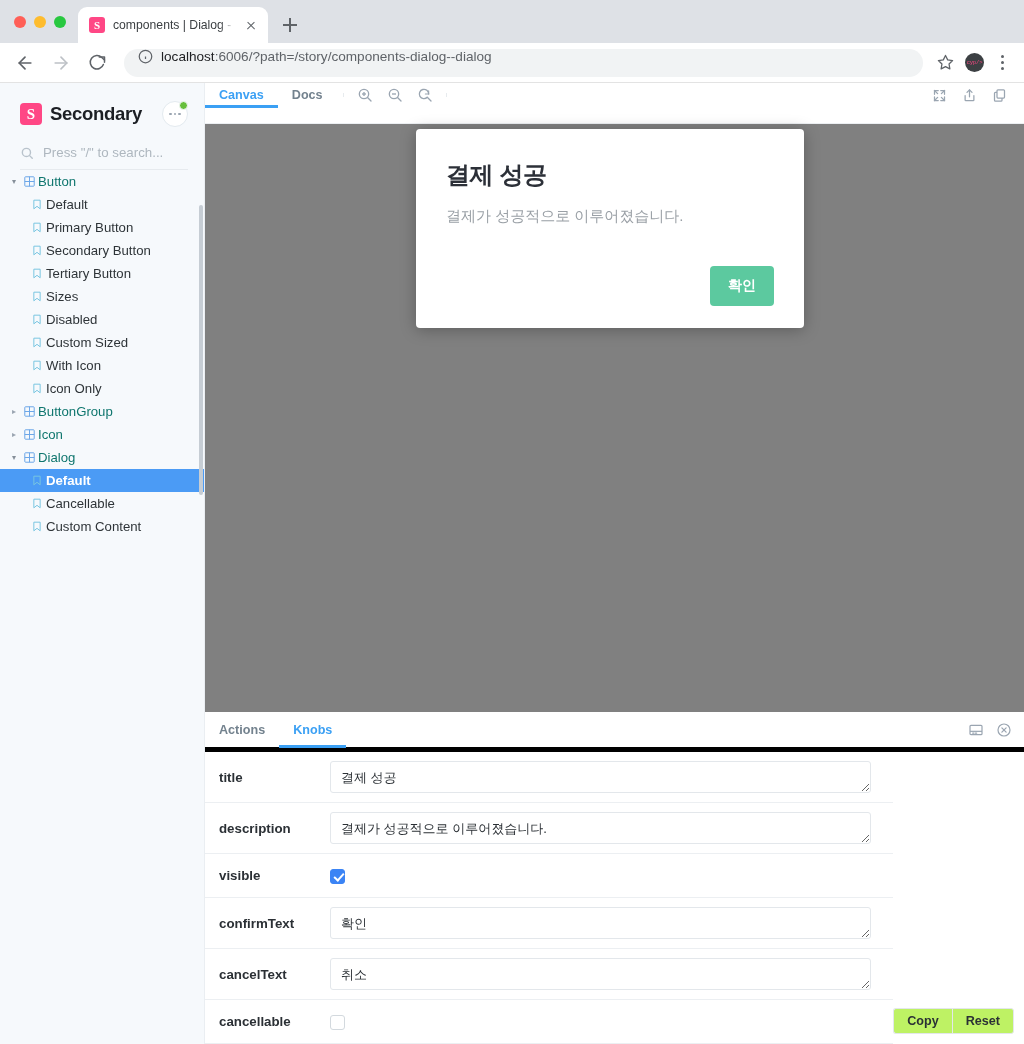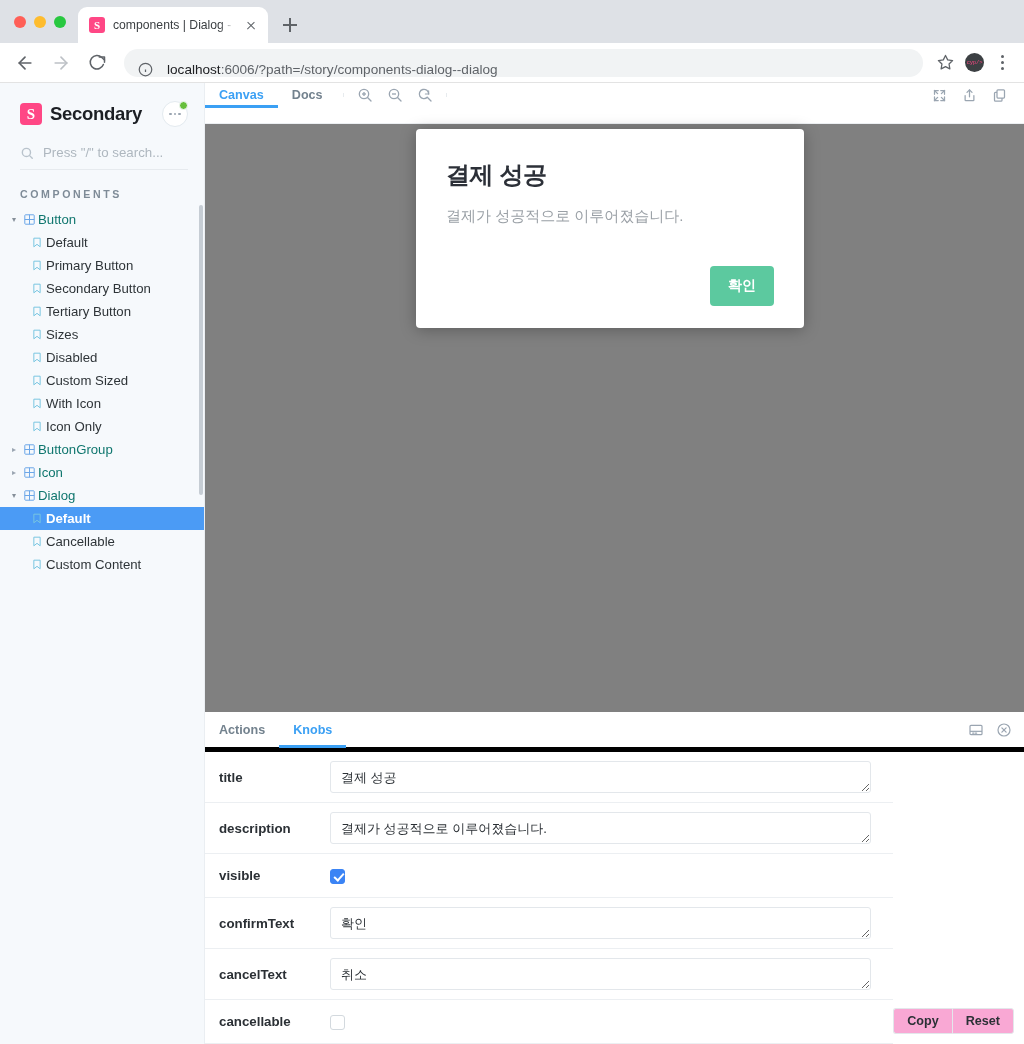--- a/index.html
+++ b/index.html
@@ -65,21 +65,21 @@
     height: 40px; background: #fff; display: flex; align-items: center;
     gap: 0; padding: 0 10px; flex: 0 0 40px;
     border-bottom: 1px solid #e3e3e3;
   }
   .nav-btn { width: 30px; height: 30px; display:flex; align-items:center; justify-content:center; color:#5f6368; margin-right:6px; }
   .nav-btn.disabled { color:#bdc1c6; }
   .nav-btn svg { display:block; }
 
   .omnibox {
     flex: 1 1 auto; height: 28px; background: #f1f3f4; border-radius: 14px;
-    display: flex; align-items: flex-end; gap: 14px; padding: 0 14px;
+    display: flex; align-items: flex-start; gap: 8px; padding: 0 14px;
     margin-left: 6px; margin-right: 8px;
   }
   .omni-info { width: 15px; height: 15px; flex: 0 0 15px; color:#5f6368; }
   .omni-url { font-size: 13.6px; color: #5f6368; white-space: nowrap; }
   .omni-url .host { color: #202124; }
 
   .tb-icon { width: 28px; height: 28px; display:flex; align-items:center; justify-content:center; color:#5f6368; flex:0 0 28px; }
   .profile-avatar {
     width: 19px; height: 19px; border-radius: 50%; background: #3c4043;
     color: #ff4785; font-size: 5.5px; line-height: 19px; text-align:center;
@@ -246,21 +246,21 @@
     width: 4px; height: 8px; border: solid #fff; border-width: 0 2px 2px 0;
     transform: rotate(42deg);
   }
 
   .knobs-footer {
     margin-top: auto; padding: 0 10px 10px 0;
     display: flex; justify-content: flex-end;
   }
   .btn-group { display: flex; }
   .footer-btn {
-    border: 1px solid #e3e7eb; background: #f9a8d4; padding: 5px 13px;
+    border: 1px solid #e3e7eb; background: #bef264; padding: 5px 13px;
     font-size: 12.6px; font-weight: bold; color: #2b3035;
     font-family: "Liberation Sans", sans-serif;
   }
   .footer-btn.left  { border-radius: 3px 0 0 3px; border-right: none; }
   .footer-btn.right { border-radius: 0 3px 3px 0; }
 </style>
 </head>
 <body>
 
 <div class="browser">
@@ -338,21 +338,20 @@
       </div>
 
       <div class="sb-search">
         <svg width="14" height="14" viewBox="0 0 24 24" fill="none" stroke="currentColor" stroke-width="2.4">
             <circle cx="11" cy="11" r="7"></circle>
             <line x1="16.5" y1="16.5" x2="21" y2="21" stroke-linecap="round"></line>
           </svg>
         <span class="sb-search-text">Press "/" to search...</span>
       </div>
 
-      <div class="sb-section">COMPONENTS</div>
 
       <div class="sb-tree" id="sb-tree">
           <div class="sb-row component">
             <span class="sb-caret open">▾</span>
             <span class="sb-icon">
               <svg width="11" height="11" viewBox="0 0 14 14" fill="none" stroke="#6aa5e8" stroke-width="1.25">
                 <rect x="1" y="1" width="12" height="12" rx="1"></rect>
                 <line x1="1" y1="7" x2="13" y2="7"></line>
                 <line x1="7" y1="1" x2="7" y2="13"></line>
               </svg>

